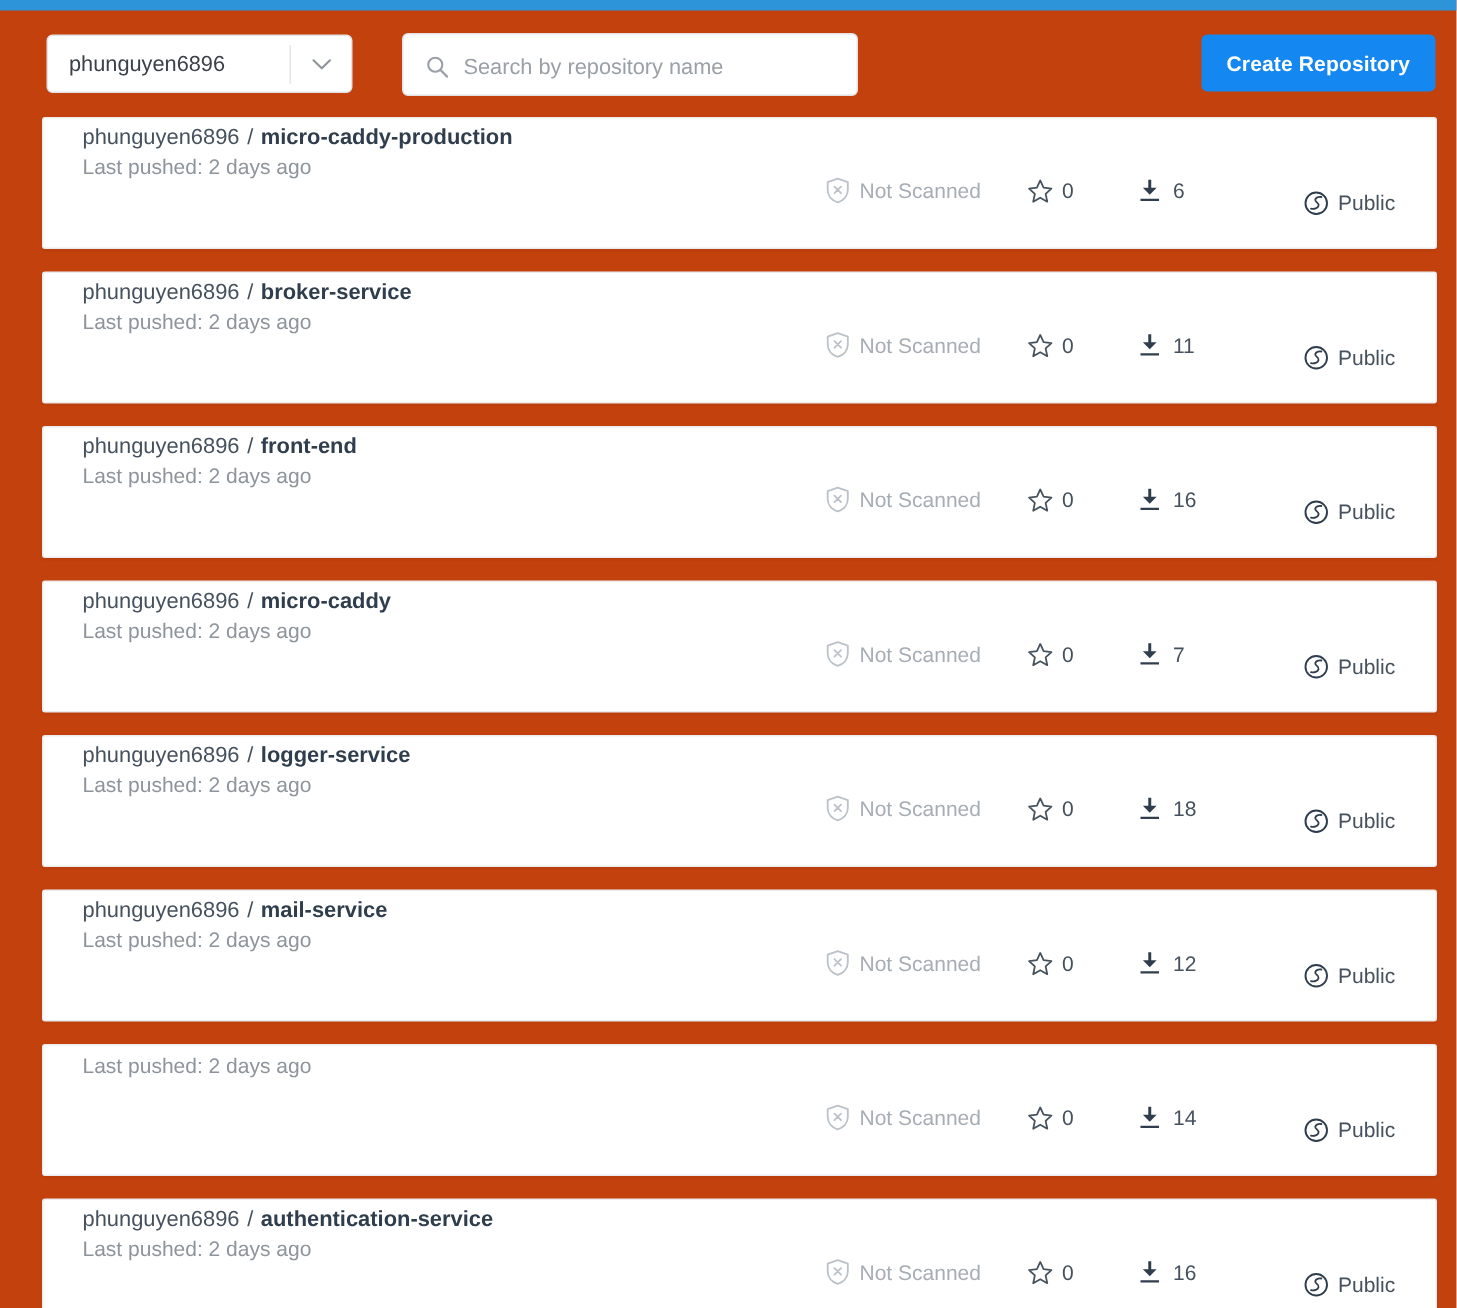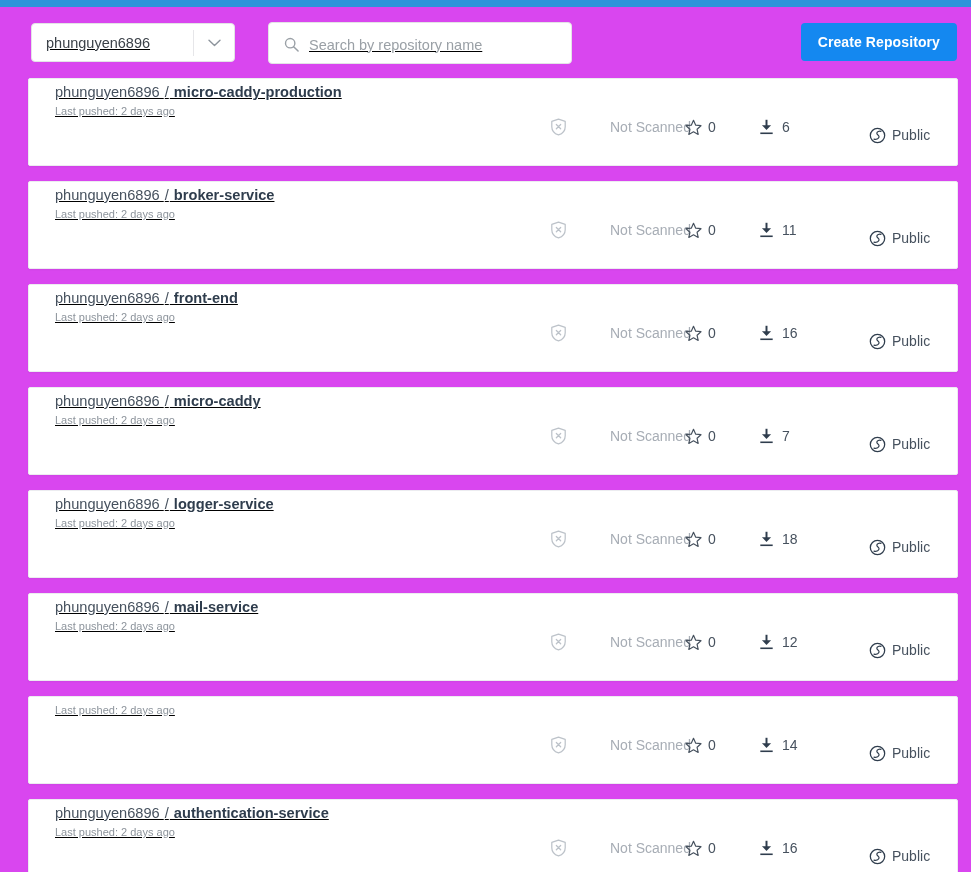--- a/index.html
+++ b/index.html
@@ -3,21 +3,21 @@
 <meta charset="utf-8">
 <style>
   * { box-sizing: border-box; }
   html, body {
     margin: 0; padding: 0;
     width: 971px; height: 872px;
     background: #f5f5f7;
     font-family: "Liberation Sans", sans-serif;
     overflow: hidden;
   }
-  #app { position: relative; width: 971px; height: 872px; background: #d946ef; text-decoration: underline; }
+  #app { position: relative; width: 971px; height: 872px; background: #c2410c; }
 
   .topbar {
     height: 7px;
     background: #2e94da;
     width: 100%;
   }
 
   
   .toolbar {
     position: relative;
@@ -132,21 +132,21 @@
   .repo-title {
     font-size: 14.6px;
     color: #46515e;
     line-height: 19px;
     white-space: nowrap;
   }
   .repo-title .ns { color: #46515e; font-weight: normal; }
   .repo-title .sep { color: #46515e; font-weight: normal; padding: 0 1px; }
   .repo-title .name { color: #2f3d4d; font-weight: bold; }
   .repo-sub {
-    font-size: 11px;
+    font-size: 14px;
     color: #8d949c;
     line-height: 17px;
     margin-top: 1px;
     white-space: nowrap;
   }
 
   .repo-meta {
     position: absolute;
     left: 0; right: 0;
     top: 50%;
@@ -156,21 +156,21 @@
     align-items: center;
     pointer-events: none;
   }
   .meta-item {
     position: absolute;
     display: flex;
     align-items: center;
     white-space: nowrap;
     pointer-events: auto;
   }
-  .meta-scan  { left: 521px; gap: 37px; }
+  .meta-scan  { left: 521px; }
   .meta-stars { left: 656px; }
   .meta-pulls { left: 730px; }
   .meta-vis   { left: 840px; margin-top: 16px; }
 
   .meta-item .ic {
     display: flex;
     align-items: center;
     justify-content: center;
     margin-right: 7px;
   }

